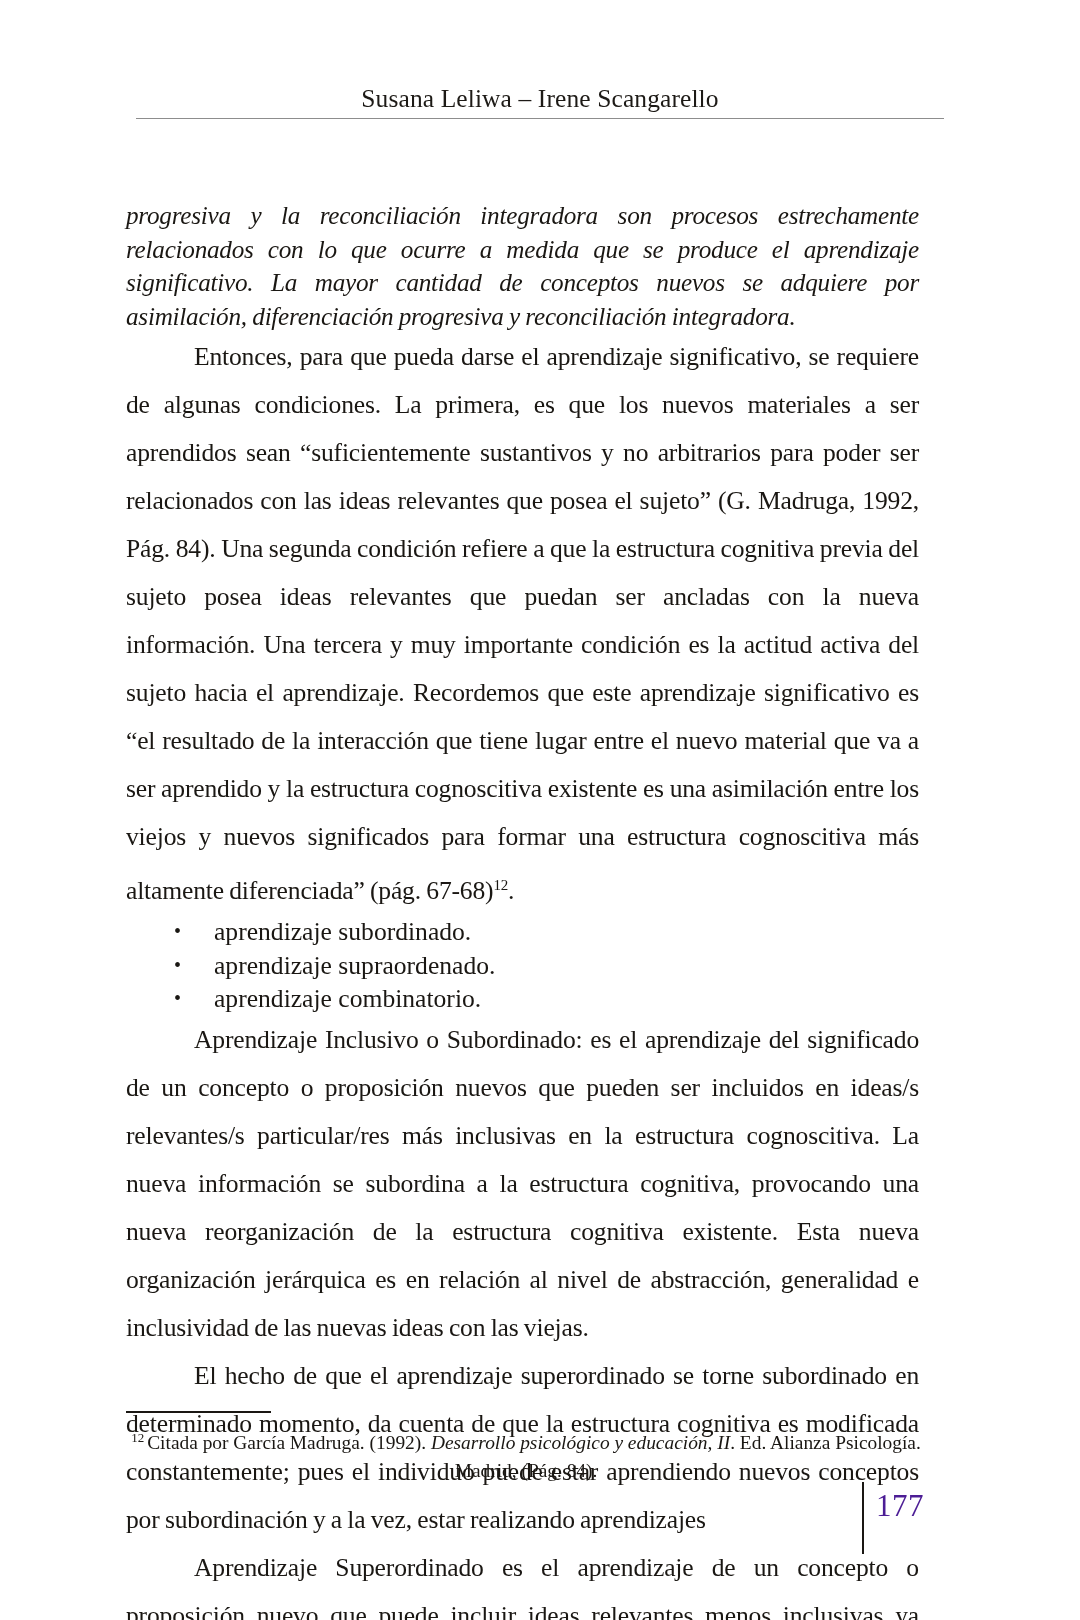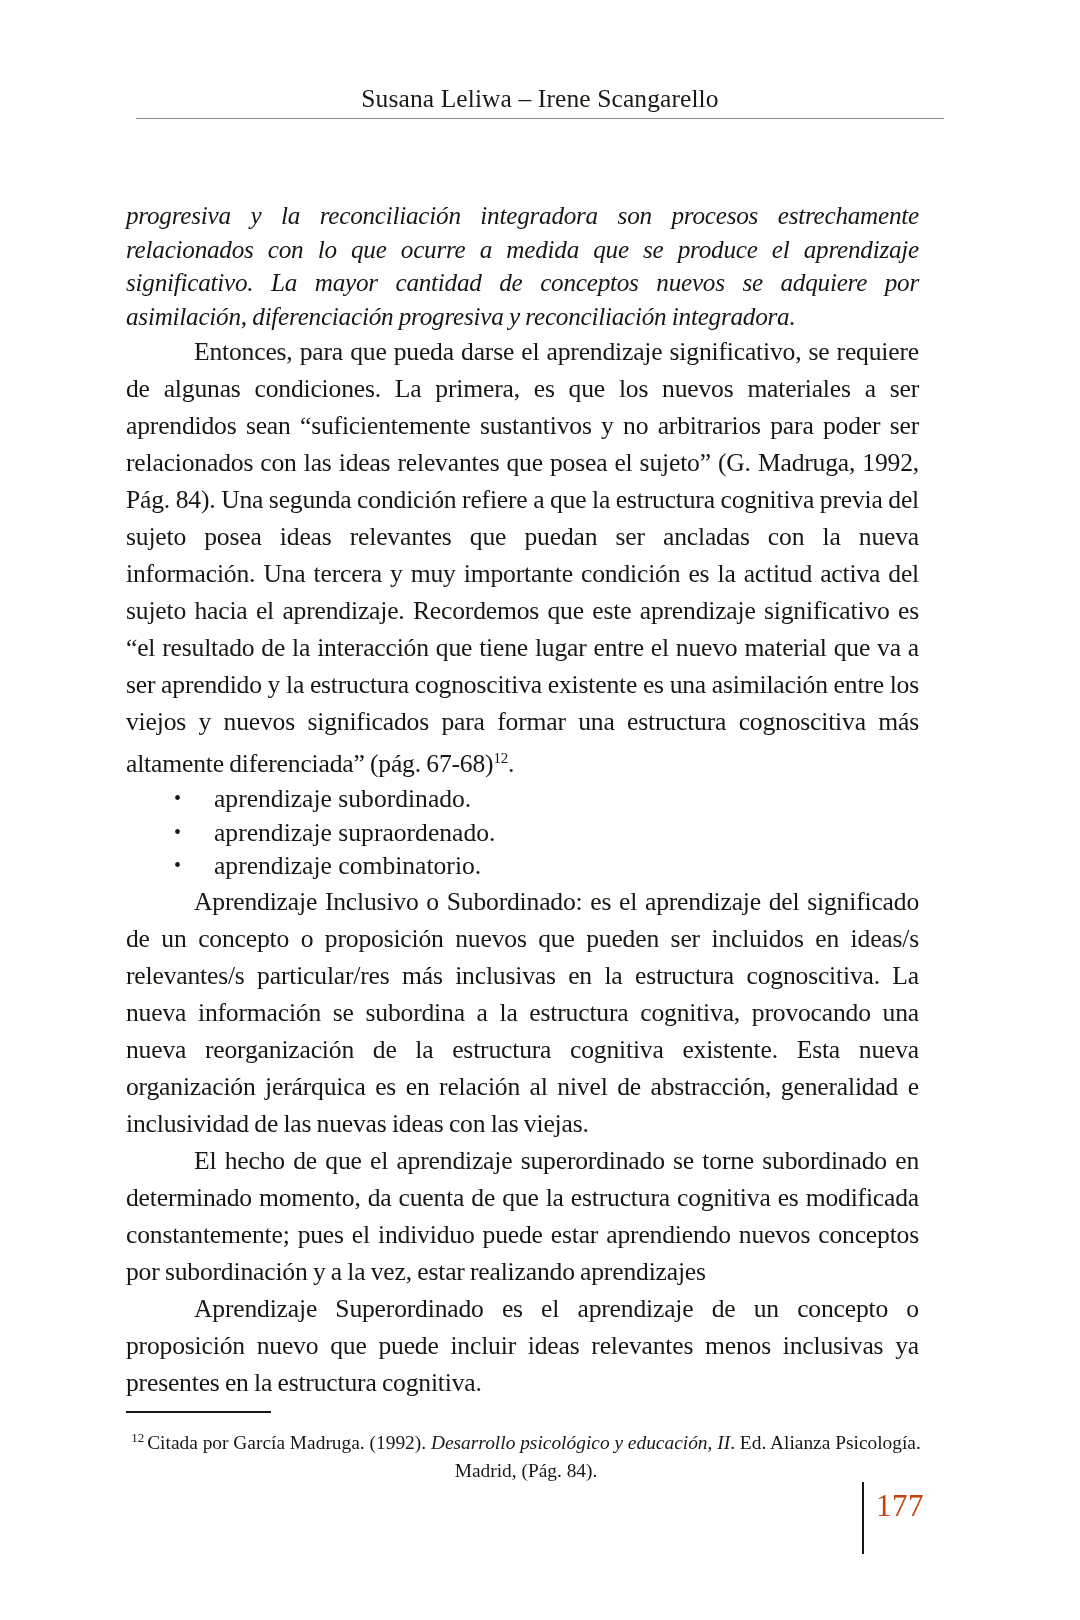--- a/index.html
+++ b/index.html
@@ -43,21 +43,21 @@
     position: absolute;
     top: 155px;
     left: 126px;
     width: 793px;
     margin-top: 44px;
   }
 
   p {
     margin: 0;
     font-size: 25.6px;
-    line-height: 37px;
+    line-height: 48px;
     text-align: justify;
     text-justify: inter-word;
     -webkit-hyphens: none;
     hyphens: none;
     color: #1a1713;
   }
   p.lead-italic {
     font-style: italic;
     font-size: 25.2px;
     line-height: 33.5px;
@@ -129,21 +129,21 @@
     width: 1.8px;
     height: 72px;
     background: #1a1713;
   }
   .folio {
     position: absolute;
     left: 876px;
     top: 1488px;
     font-size: 31px;
     line-height: 36px;
-    color: #c2410c;
+    color: #4c1d95;
     letter-spacing: 0.5px;
   }
 
   sup.fn-ref {
     font-size: 15px;
     vertical-align: 0.6em;
   }
 </style>
 </head>
 <body>

